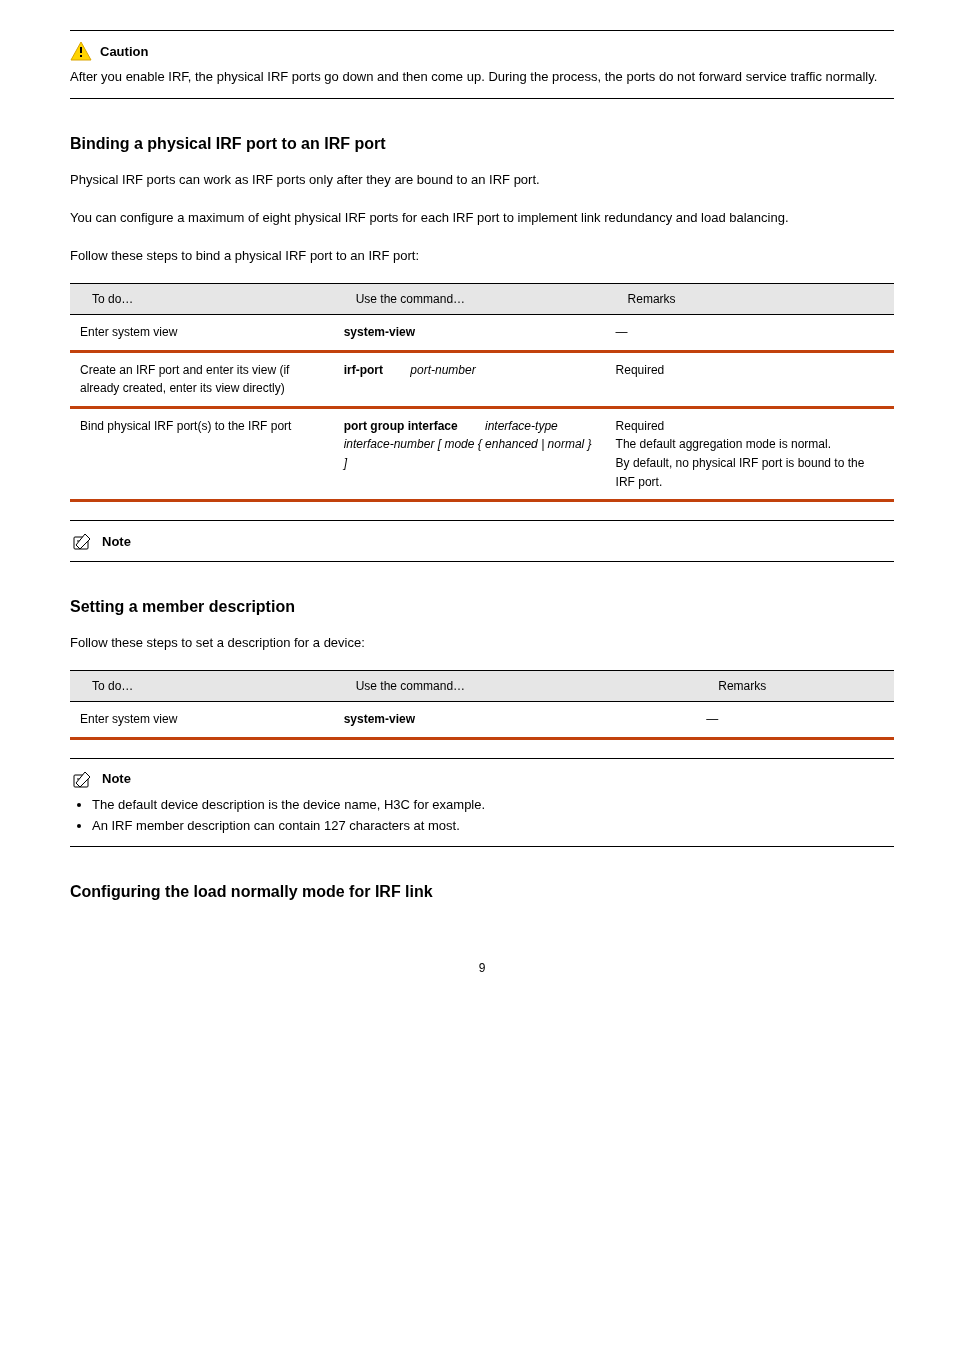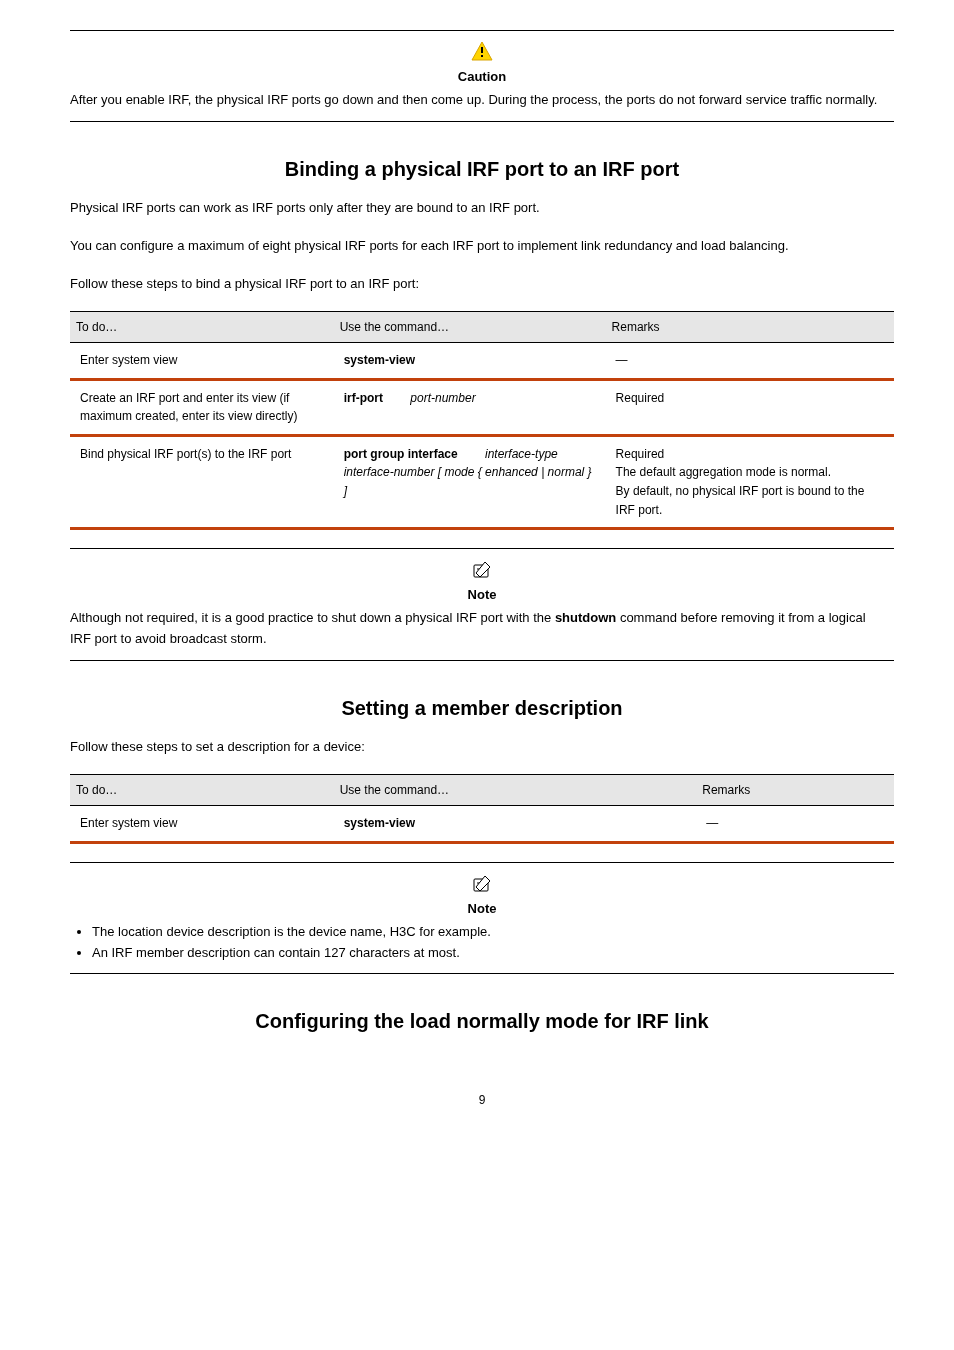--- a/index.html
+++ b/index.html
@@ -19,54 +19,52 @@
   }
   .top-rule {
     border-top: 1px solid #000;
     margin-bottom: 10px;
   }
   .callout-header {
     display: flex;
     align-items: center;
     gap: 8px;
     margin: 4px 0 6px 0;
-    flex-direction: column;
   }
   .callout-label {
     font-weight: bold;
     font-size: 13px;
   }
   .callout-body {
     margin: 4px 8px 10px 0;
     line-height: 1.6;
   }
   .bottom-rule {
     border-top: 1px solid #000;
     margin-top: 10px;
   }
   .section-title {
     font-weight: bold;
-    font-size: 20px;
+    font-size: 16px;
     margin: 36px 0 10px 0;
-    text-align: center;
   }
   .para {
     line-height: 1.7;
     margin: 16px 0;
   }
   table.doc-table {
     width: 100%;
     border-collapse: collapse;
     font-size: 12px;
   }
   table.doc-table thead th {
     background: #e6e6e6;
     text-align: left;
     font-weight: normal;
-    padding: 8px 6px;
+    padding: 8px 22px;
     border-top: 1px solid #000;
     border-bottom: 1px solid #000;
   }
   table.doc-table tbody td {
     padding: 8px 10px;
     vertical-align: top;
     border-bottom: 3px solid #c2410c;
     line-height: 1.55;
   }
   .cmd {
@@ -137,21 +135,21 @@
         <th>Remarks</th>
       </tr>
     </thead>
     <tbody>
       <tr>
         <td>Enter system view</td>
         <td><span class="cmd">system-view</span><span class="arg"></span></td>
         <td>—</td>
       </tr>
       <tr>
-        <td>Create an IRF port and enter its view (if maximum created, enter its view directly)</td>
+        <td>Create an IRF port and enter its view (if already created, enter its view directly)</td>
         <td><span class="cmd">irf-port</span><span class="arg"> port-number</span></td>
         <td>Required</td>
       </tr>
       <tr>
         <td>Bind physical IRF port(s) to the IRF port</td>
         <td><span class="cmd">port group interface</span><span class="arg"> interface-type interface-number [ mode { enhanced | normal } ]</span></td>
         <td style="white-space: pre-line;">Required
 The default aggregation mode is normal.
 By default, no physical IRF port is bound to the IRF port.</td>
       </tr>
@@ -164,23 +162,20 @@
   <div class="callout-header">
     <span class="note-icon">
       <svg width="24" height="20" viewBox="0 0 24 20">
         <rect x="4" y="6" width="14" height="12" rx="1" fill="#fff" stroke="#000" stroke-width="1"></rect>
         <line x1="7" y1="10" x2="15" y2="10" stroke="#000" stroke-width="1"></line>
         <line x1="7" y1="13" x2="15" y2="13" stroke="#000" stroke-width="1"></line>
         <path d="M15 3 L20 8 L10 18 L6 14 Z" fill="#fff" stroke="#000" stroke-width="1"></path>
       </svg>
     </span>
     <span class="callout-label">Note</span>
-  </div>
-  <div class="callout-body">
-    <span>Although not required, it is a good practice to shut down a physical IRF port with the </span><span class="cmd">shutdown</span><span> command before removing it from a logical IRF port to avoid broadcast storm.</span>
   </div>
   <div class="bottom-rule"></div>
 
   <div class="section-title">Setting a member description</div>
   <div class="para">Follow these steps to set a description for a device:</div>
 
   <table class="doc-table">
     <colgroup>
       <col class="t2-c1">
         <col class="t2-c2">
@@ -210,21 +205,21 @@
       <svg width="24" height="20" viewBox="0 0 24 20">
         <rect x="4" y="6" width="14" height="12" rx="1" fill="#fff" stroke="#000" stroke-width="1"></rect>
         <line x1="7" y1="10" x2="15" y2="10" stroke="#000" stroke-width="1"></line>
         <line x1="7" y1="13" x2="15" y2="13" stroke="#000" stroke-width="1"></line>
         <path d="M15 3 L20 8 L10 18 L6 14 Z" fill="#fff" stroke="#000" stroke-width="1"></path>
       </svg>
     </span>
     <span class="callout-label">Note</span>
   </div>
   <ul class="bullets">
-    <li>The location device description is the device name, H3C for example.</li>
+    <li>The default device description is the device name, H3C for example.</li>
     <li>An IRF member description can contain 127 characters at most.</li>
   </ul>
   <div class="bottom-rule"></div>
 
   <div class="section-title">Configuring the load normally mode for IRF link</div>
 
   <div class="page-num">9</div>
 </div>
 
 </body></html>

